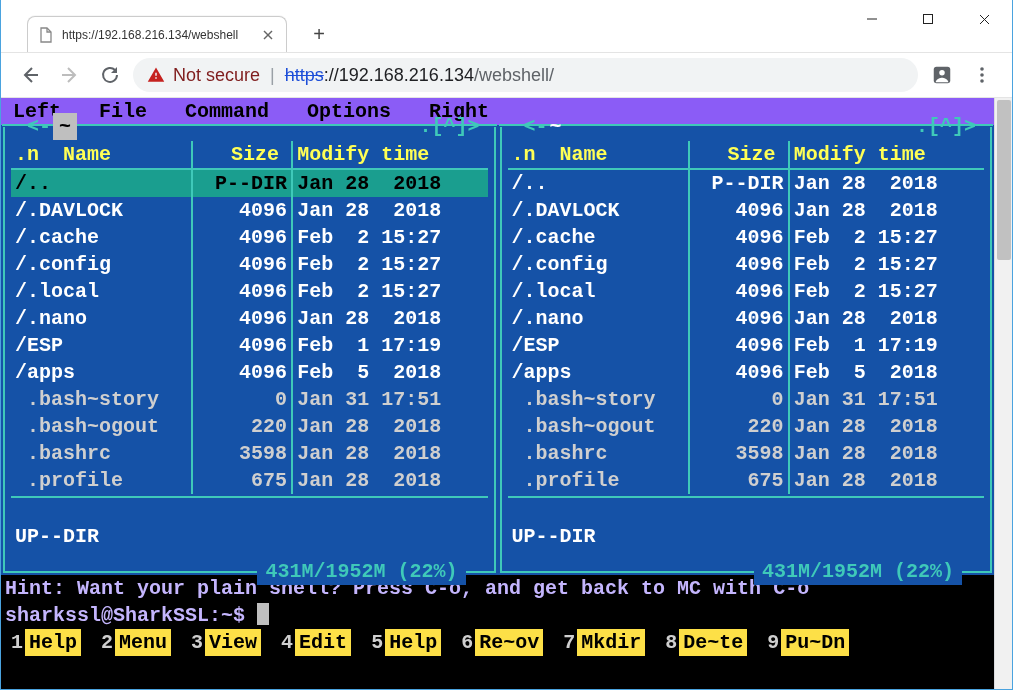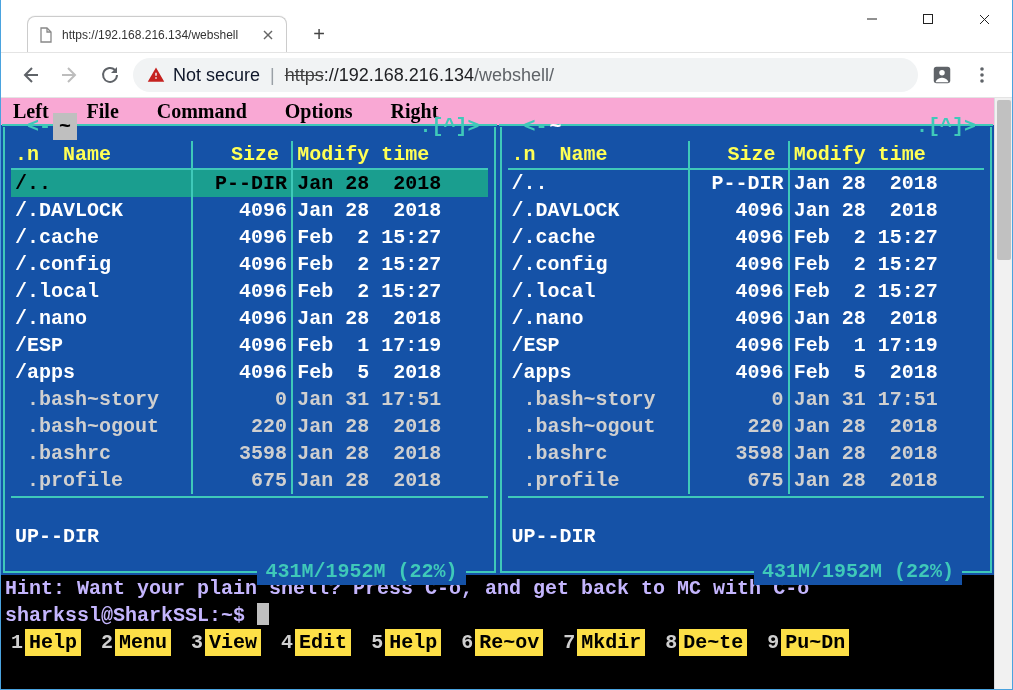--- a/index.html
+++ b/index.html
@@ -103,24 +103,24 @@
     height:34px;
     background:#f1f3f4;
     border-radius:17px;
     display:flex;
     align-items:center;
     padding: 0 14px;
     gap:10px;
     font-size:18px;
     color:#5f6368;
   }
-  .omnibox .warn { display:flex; align-items:center; gap:8px; color:#0f172a; }
+  .omnibox .warn { display:flex; align-items:center; gap:8px; color:#7f1d1d; }
   .omnibox .warn svg { fill:#c5221f; }
   .omnibox .sep { color:#9aa0a6; }
-  .omnibox .proto { color:#404040; text-decoration: line-through; }
+  .omnibox .proto { color:#1d4ed8; text-decoration: line-through; }
   .omnibox .url-host { color:#202124; }
   .omnibox .url-path { color:#5f6368; }
   .right-icons { display:flex; align-items:center; gap:4px; }
   .right-icons .icon-btn {
     width:36px;height:36px;display:flex;align-items:center;justify-content:center;color:#5f6368;border-radius:50%;
   }
 
   
   .content {
     position:relative;
@@ -153,28 +153,27 @@
   
   .mc {
     font-family: "Courier New", Courier, monospace;
     font-size: 20px;
     line-height: 27px;
     font-weight: bold;
     color:#fff;
     width:100%;
   }
   .mc-menu {
-    background:#f9a8d4;
+    background:#8b5cf6;
     color:#000;
     display:flex;
     padding: 0 2px;
     gap: 0;
     height:27px;
     align-items:center;
-    font-family:Liberation Serif, serif;
   }
   .mc-menu span { padding: 0 28px 0 10px; }
   .panels {
     display:flex;
     background:#1552a7;
     height: 450px;
     position:relative;
   }
   .panel {
     flex:1;

